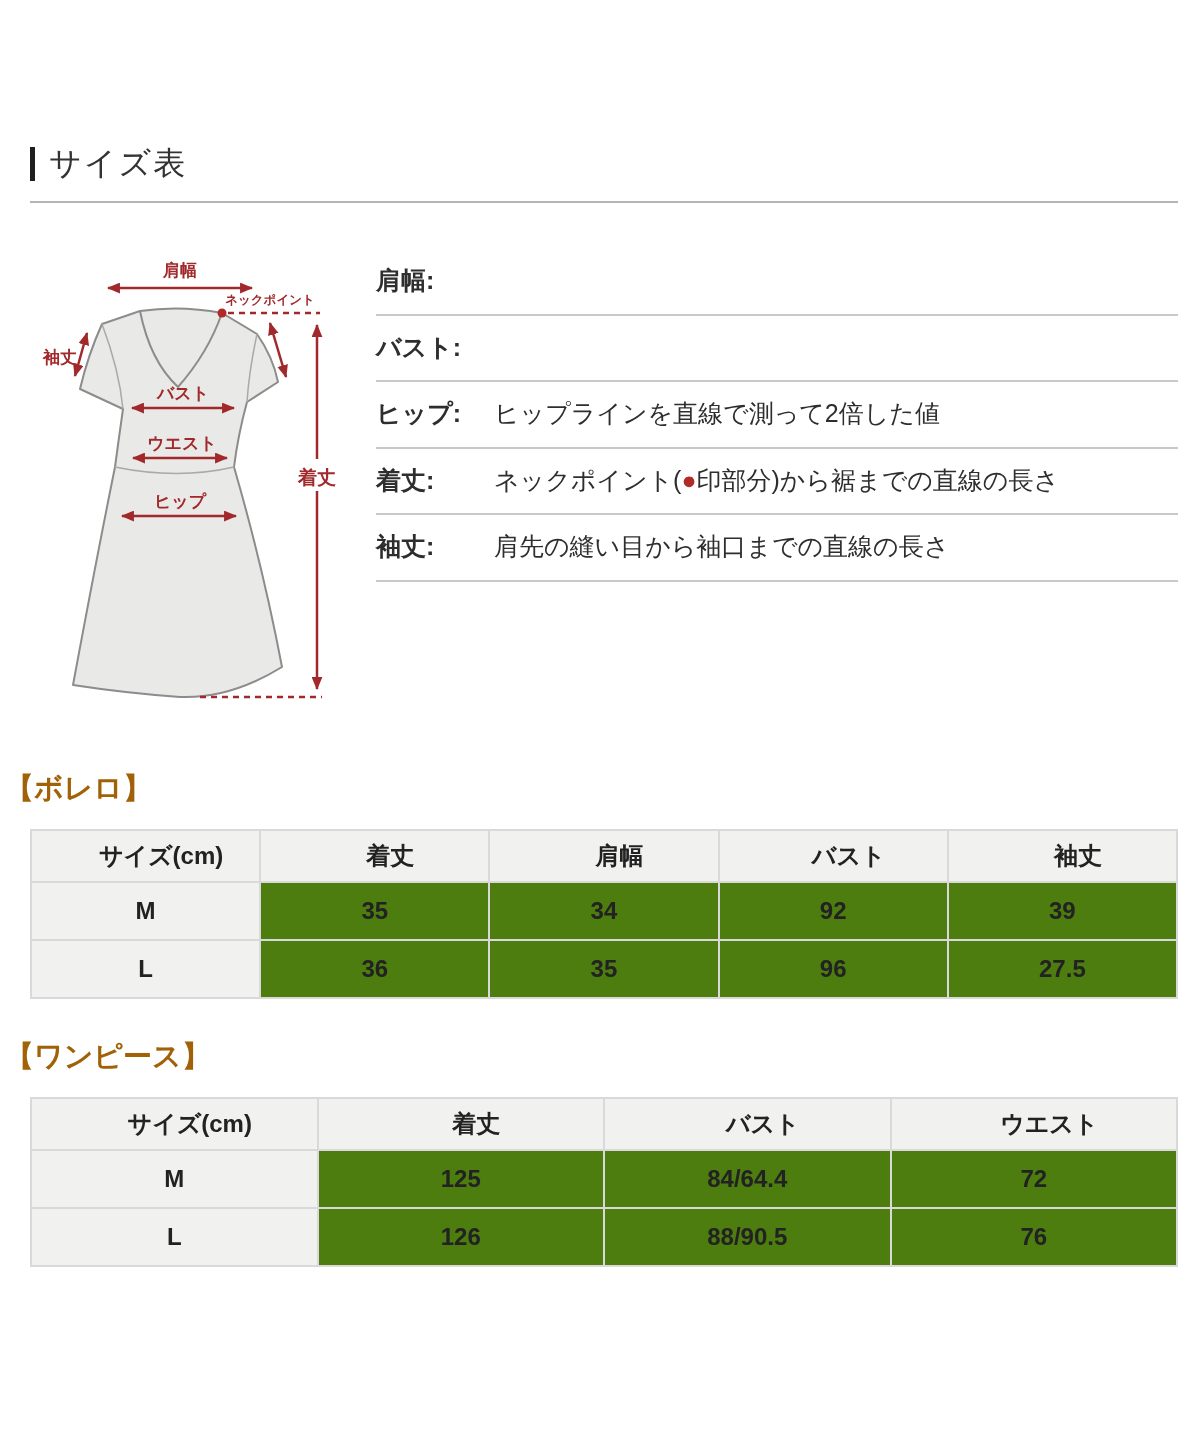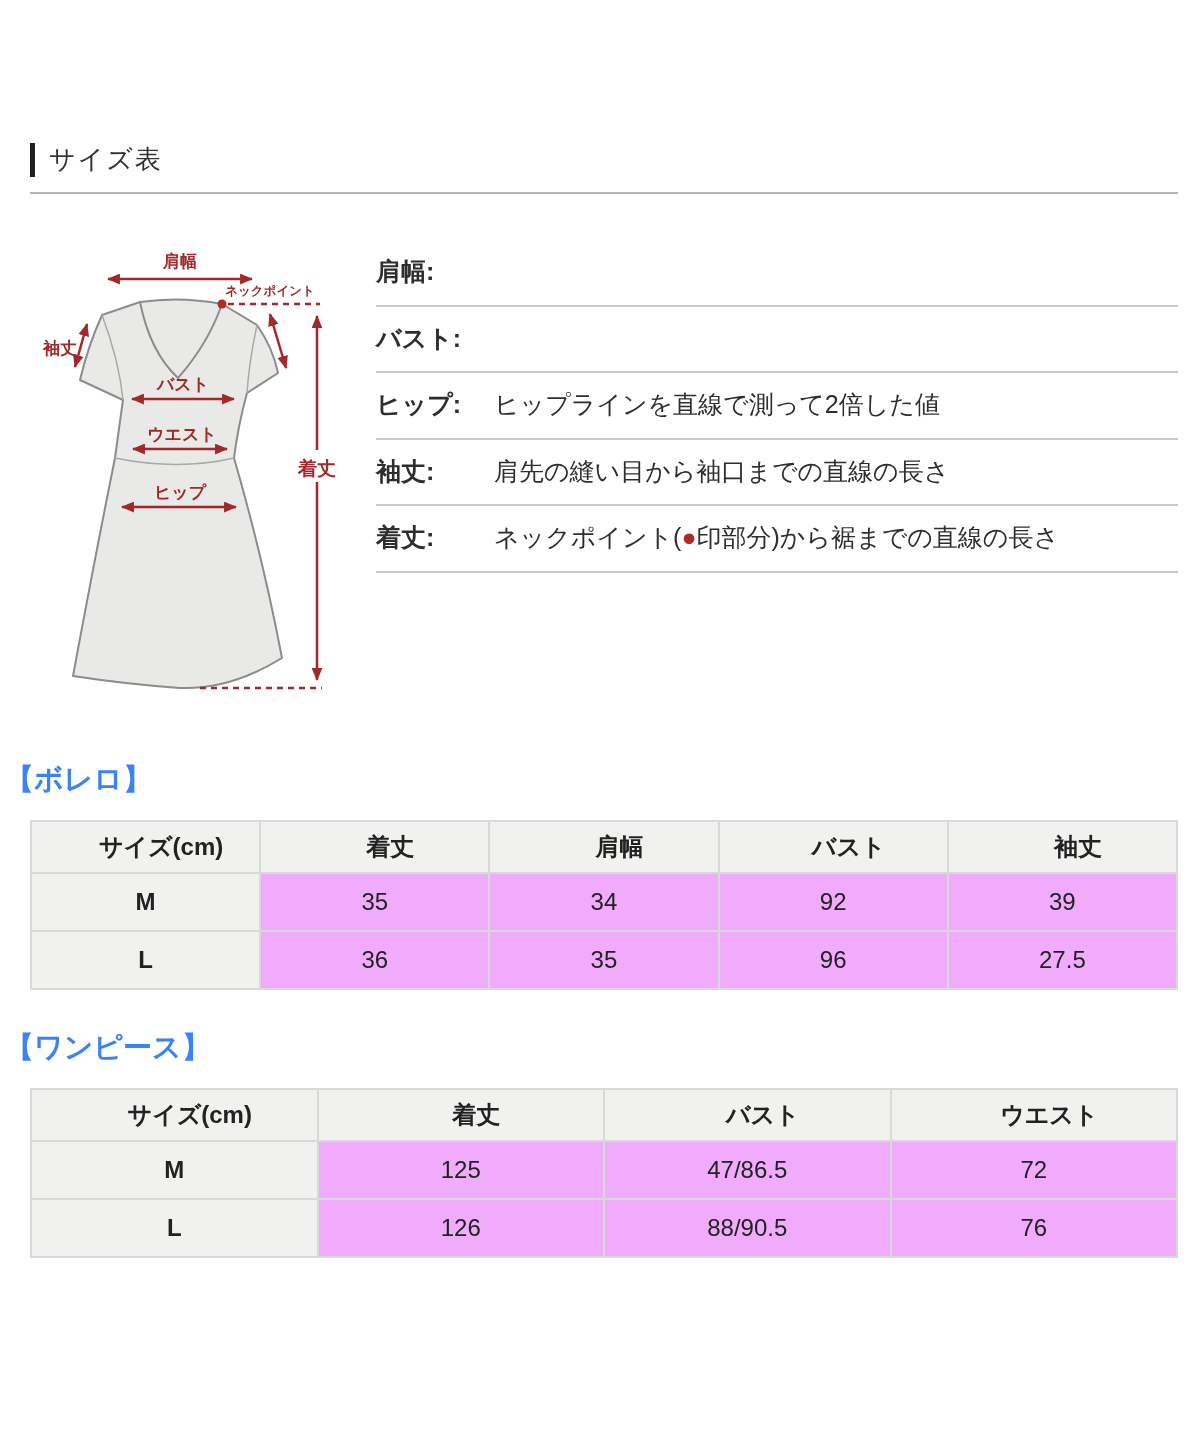--- a/index.html
+++ b/index.html
@@ -24,21 +24,21 @@
     display: flex;
     align-items: center;
     gap: 14px;
   }
   .title-bar {
     width: 5px;
     height: 34px;
     background: #1f1f1f;
   }
   .title-text {
-    font-size: 26px;
+    font-size: 32px;
     font-weight: 500;
     color: #333;
     letter-spacing: 2px;
   }
   .title-divider {
     border: none;
     border-top: 2px solid #b5b5b5;
     margin: 15px 0 0 0;
   }
 
@@ -79,21 +79,21 @@
     width: 118px;
     font-weight: 700;
   }
   .def-desc { flex: 1; }
   .dot { color: #b02a26; }
 
   
   .tbl-heading {
     font-size: 29px;
     font-weight: 700;
-    color: #3b82f6;
+    color: #a16207;
     margin: 46px 0 20px -25px;
   }
   .tbl-heading.second { margin-top: 38px; }
   table {
     width: 100%;
     border-collapse: collapse;
     table-layout: fixed;
   }
   th, td {
     border: 2px solid #d9d9d9;
@@ -102,24 +102,24 @@
   }
   th {
     background: #f1f1ef;
     height: 50px;
     font-size: 24px;
     font-weight: 700;
     color: #222;
     padding-left: 31px;
   }
   td {
-    background: #f0abfc;
+    background: #4d7c0f;
     height: 56px;
     font-size: 24px;
-    font-weight: 400;
+    font-weight: 700;
     color: #222;
   }
   td.size {
     background: #f1f1ef;
     font-weight: 700;
   }
 </style>
 </head>
 <body>
 
@@ -179,26 +179,26 @@
         <div class="def-term">肩幅:</div>
       </div>
       <div class="def-row">
         <div class="def-term">バスト:</div>
       </div>
       <div class="def-row">
         <div class="def-term">ヒップ:</div>
         <div class="def-desc">ヒップラインを直線で測って2倍した値</div>
       </div>
       <div class="def-row">
+        <div class="def-term">着丈:</div>
+        <div class="def-desc"><span>ネックポイント(</span><span class="dot">●</span><span>印部分)から裾までの直線の長さ</span></div>
+      </div>
+      <div class="def-row">
         <div class="def-term">袖丈:</div>
         <div class="def-desc">肩先の縫い目から袖口までの直線の長さ</div>
-      </div>
-      <div class="def-row">
-        <div class="def-term">着丈:</div>
-        <div class="def-desc"><span>ネックポイント(</span><span class="dot">●</span><span>印部分)から裾までの直線の長さ</span></div>
       </div>
     </div>
   </div>
 
   <div class="tbl-heading">【ボレロ】</div>
   <table>
     <thead>
       <tr>
         <th>サイズ(cm)</th>
         <th>着丈</th>
@@ -232,21 +232,21 @@
         <th>サイズ(cm)</th>
         <th>着丈</th>
         <th>バスト</th>
         <th>ウエスト</th>
       </tr>
     </thead>
     <tbody>
       <tr>
         <td class="size">M</td>
         <td>125</td>
-        <td>47/86.5</td>
+        <td>84/64.4</td>
         <td>72</td>
       </tr>
       <tr>
         <td class="size">L</td>
         <td>126</td>
         <td>88/90.5</td>
         <td>76</td>
       </tr>
     </tbody>
   </table>

